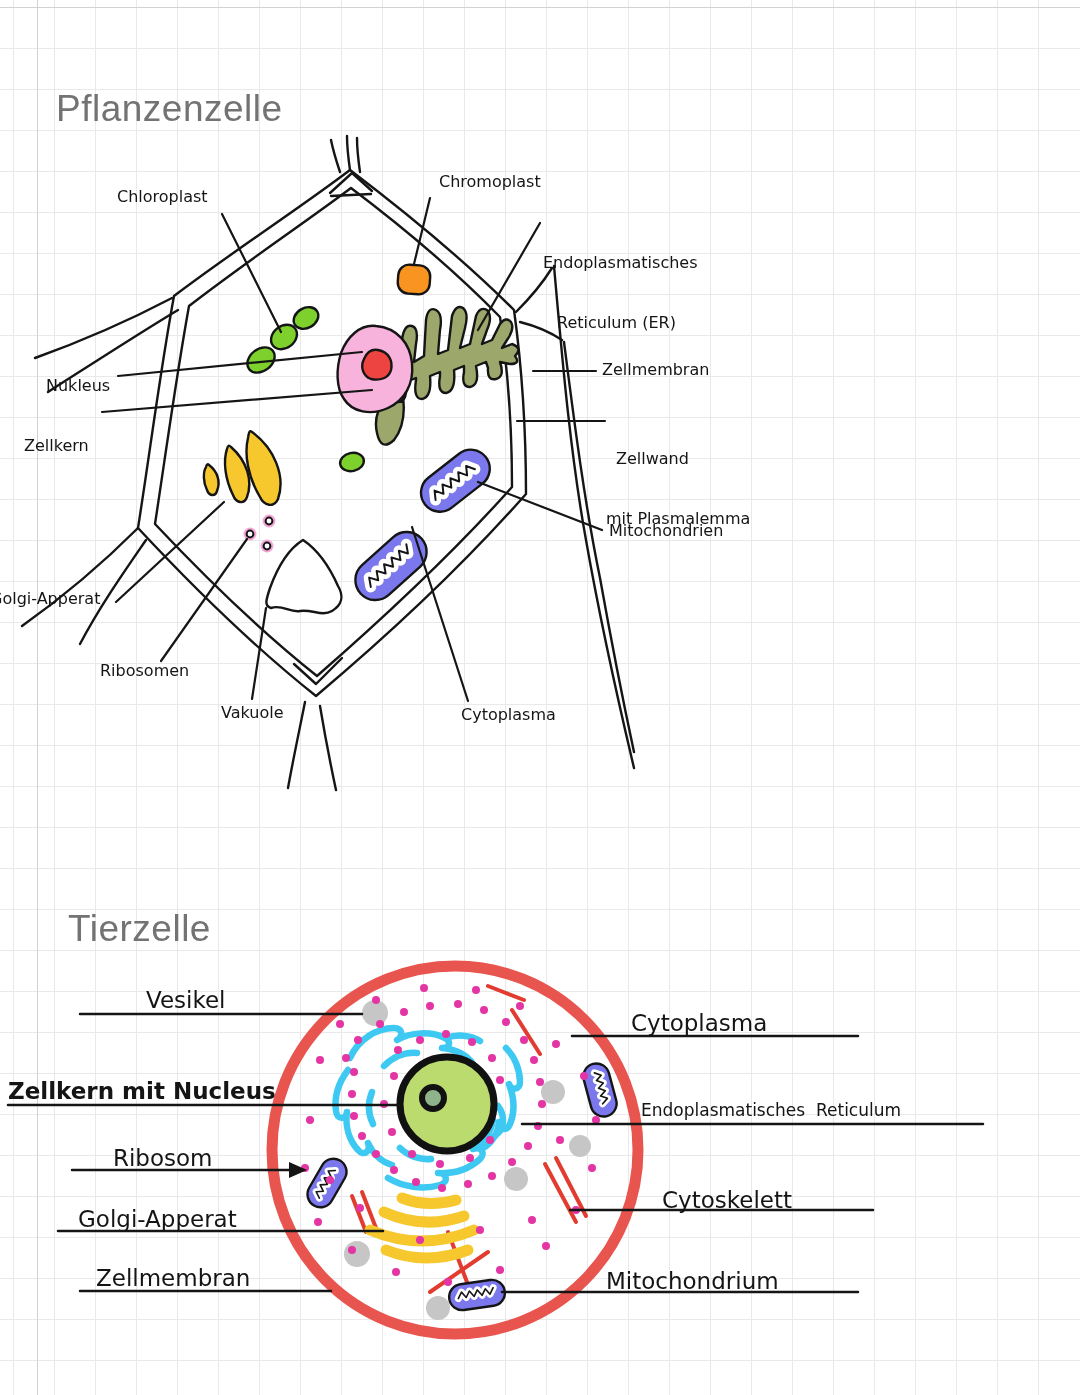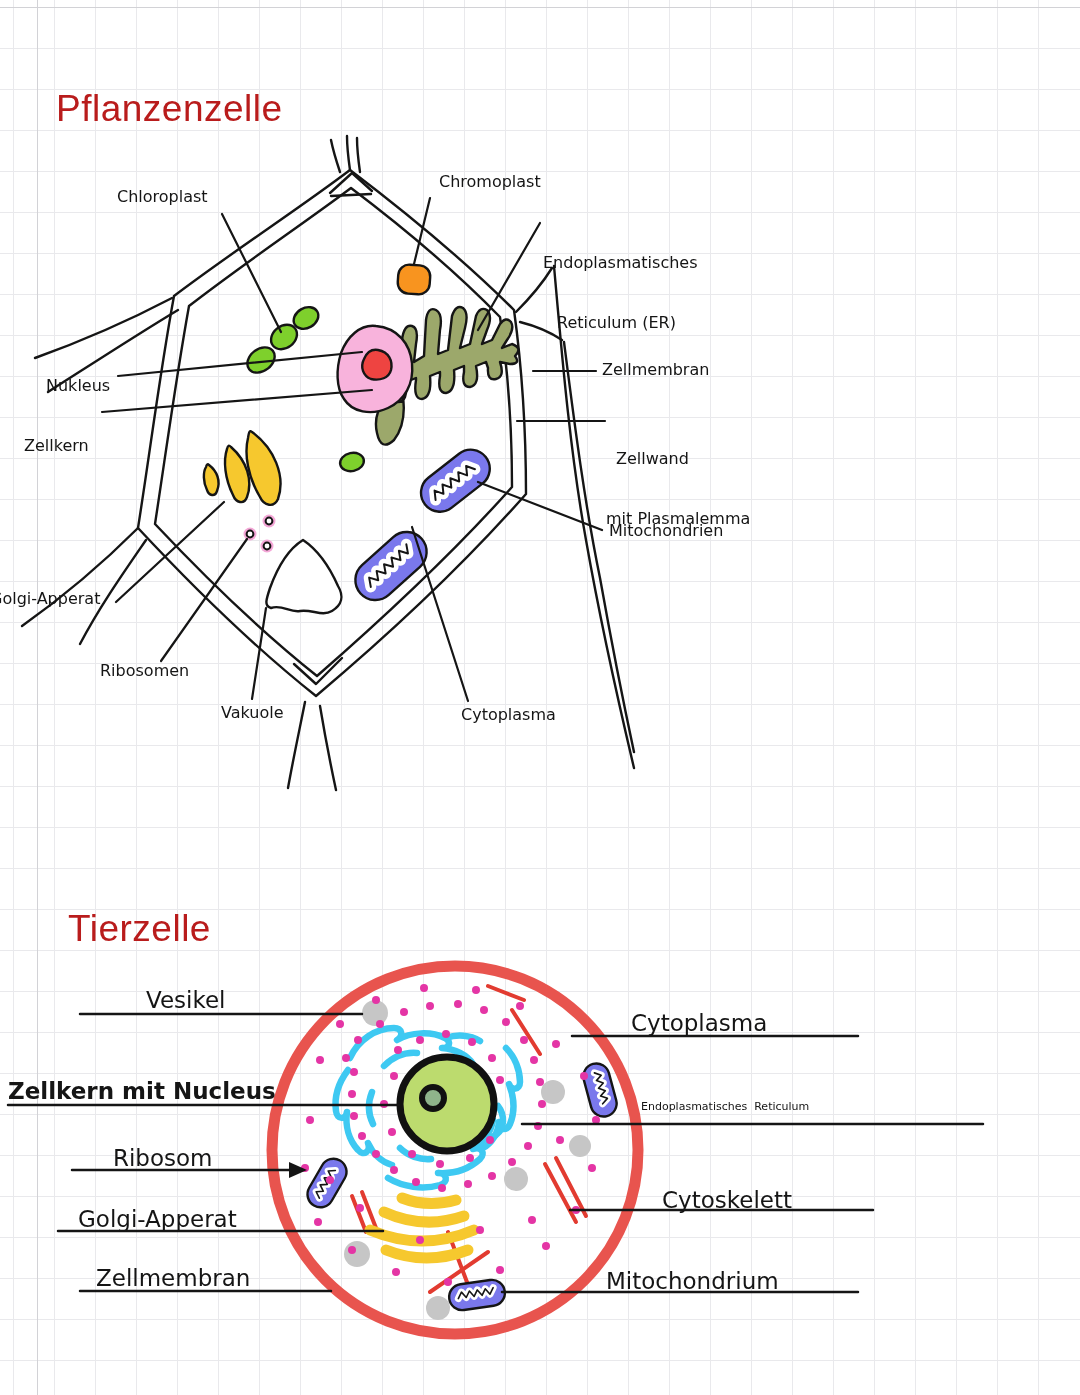--- a/index.html
+++ b/index.html
@@ -15,21 +15,21 @@
       repeating-linear-gradient(to right, transparent 0 40px, #e9e9ec 40px 41px),
       repeating-linear-gradient(to bottom, transparent 0 40px, #e9e9ec 40px 41px);
     background-position:-27px 0, 0 -33px;
   }
   .margin-v{position:absolute;left:37px;top:0;width:1px;height:100%;background:#d2d2d6;}
   .margin-h{position:absolute;top:7px;left:0;height:1px;width:100%;background:#d2d2d6;}
   svg{position:absolute;left:0;top:0;}
   .title{
     position:absolute;
     font-family:"Liberation Sans",sans-serif;
-    font-size:37px;font-weight:500;color:#b91c1c;letter-spacing:0.5px;
+    font-size:37px;font-weight:500;color:#737373;letter-spacing:0.5px;
   }
   .hw{
     position:absolute;
     font-family:"DejaVu Sans",sans-serif;
     color:#151515;white-space:pre;line-height:1.25;
   }
   .hw-p{font-size:16px;}
   .hw-a{font-size:23px;}
   .ind1{padding-left:14px;}
   .ind2{padding-left:10px;}
@@ -300,18 +300,18 @@
 </div>
 <div class="hw hw-p" style="left:609px;top:521px;">Mitochondrien</div>
 <div class="hw hw-p" style="left:-10px;top:589px;">Golgi-Apperat</div>
 <div class="hw hw-p" style="left:100px;top:661px;">Ribosomen</div>
 <div class="hw hw-p" style="left:221px;top:703px;">Vakuole</div>
 <div class="hw hw-p" style="left:461px;top:705px;">Cytoplasma</div>
 
 <div class="hw hw-a" style="left:146px;top:986px;">Vesikel</div>
 <div class="hw hw-a" style="left:631px;top:1009px;">Cytoplasma</div>
 <div class="hw hw-a" style="left:8px;top:1077px;font-weight:bold;">Zellkern mit Nucleus</div>
-<div class="hw" style="left:641px;top:1100px;font-size:11px;">Endoplasmatisches  Reticulum</div>
+<div class="hw" style="left:641px;top:1100px;font-size:17px;">Endoplasmatisches  Reticulum</div>
 <div class="hw hw-a" style="left:113px;top:1144px;">Ribosom</div>
 <div class="hw hw-a" style="left:662px;top:1186px;">Cytoskelett</div>
 <div class="hw hw-a" style="left:78px;top:1205px;">Golgi-Apperat</div>
 <div class="hw hw-a" style="left:96px;top:1264px;">Zellmembran</div>
 <div class="hw hw-a" style="left:606px;top:1267px;">Mitochondrium</div>
 
 </body></html>

